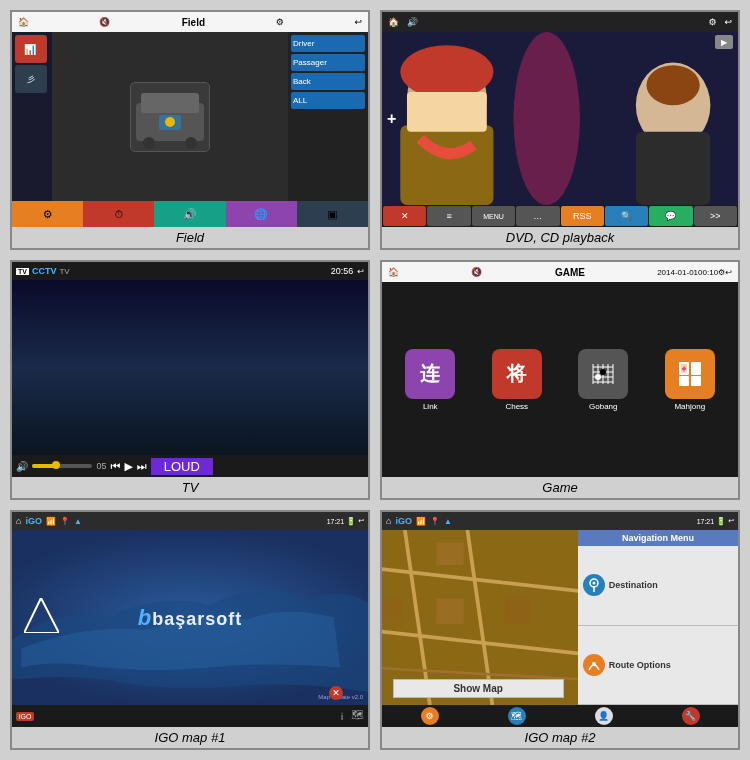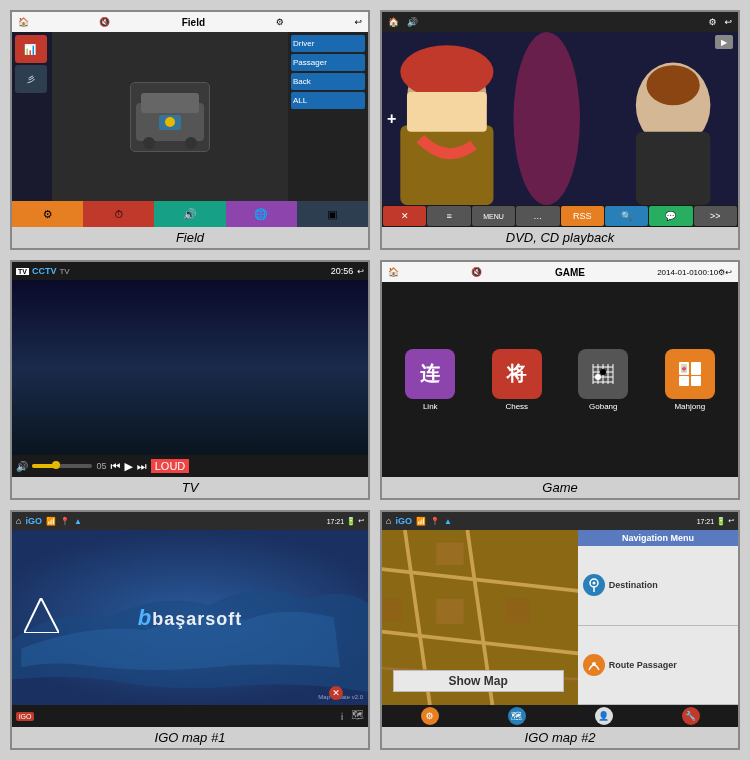--- a/index.html
+++ b/index.html
@@ -249,21 +249,21 @@
       position: absolute;
       top: -3px;
       left: 40%;
       width: 8px;
       height: 8px;
       background: #e6b800;
       border-radius: 50%;
       transform: translateX(-50%);
     }
     .tv-num { color: #aaa; font-size: 9px; }
-    .tv-loud { color: white; font-size: 11px; background: #ef4444; padding: 1px 4px; }
+    .tv-loud { color: white; font-size: 13px; background: #6d28d9; padding: 1px 13px; }
 
     
     .game-screen {
       background: #222;
       display: flex;
       flex-direction: column;
     }
     .game-topbar {
       background: #f5f5f5;
       display: flex;
@@ -432,26 +432,26 @@
     .mi-orange { background: #e67e22; }
     .mi-purple { background: #8e44ad; }
     .igo2-menu-label {
       font-size: 9px;
       color: #333;
       font-weight: bold;
     }
     .igo2-show-map {
       position: absolute;
       left: 3%;
-      bottom: 13px;
+      bottom: 7px;
       width: 48%;
       background: #e8e8e8;
       border: 1px solid #bbb;
       text-align: center;
-      font-size: 12px;
+      font-size: 10px;
       padding: 3px;
       color: #333;
       font-weight: bold;
     }
     .igo2-bottom {
       background: #1a1a1a;
       height: 22px;
       display: flex;
       align-items: center;
       justify-content: space-around;
@@ -788,21 +788,21 @@
             </div>
             <span class="igo2-menu-label">Destination</span>
           </div>
           <div class="igo2-menu-row">
             <div class="igo2-menu-icon mi-orange">
               <svg width="14" height="14" viewBox="0 0 14 14">
                 <path d="M2 12 Q7 2 12 12" fill="none" stroke="white" stroke-width="1.5"></path>
                 <circle cx="7" cy="6" r="2" fill="white"></circle>
               </svg>
             </div>
-            <span class="igo2-menu-label">Route Passager</span>
+            <span class="igo2-menu-label">Route Options</span>
           </div>
         </div>
         <div class="igo2-show-map">Show Map</div>
       </div>
       <div class="igo2-bottom">
         <div class="igo2-bottom-btn ibb-orange" style="font-size:9px; color:white;">⚙</div>
         <div class="igo2-bottom-btn ibb-blue" style="font-size:9px; color:white;">🗺</div>
         <div class="igo2-bottom-btn ibb-white" style="font-size:9px;">👤</div>
         <div class="igo2-bottom-btn ibb-red" style="font-size:9px; color:white;">🔧</div>
       </div>

